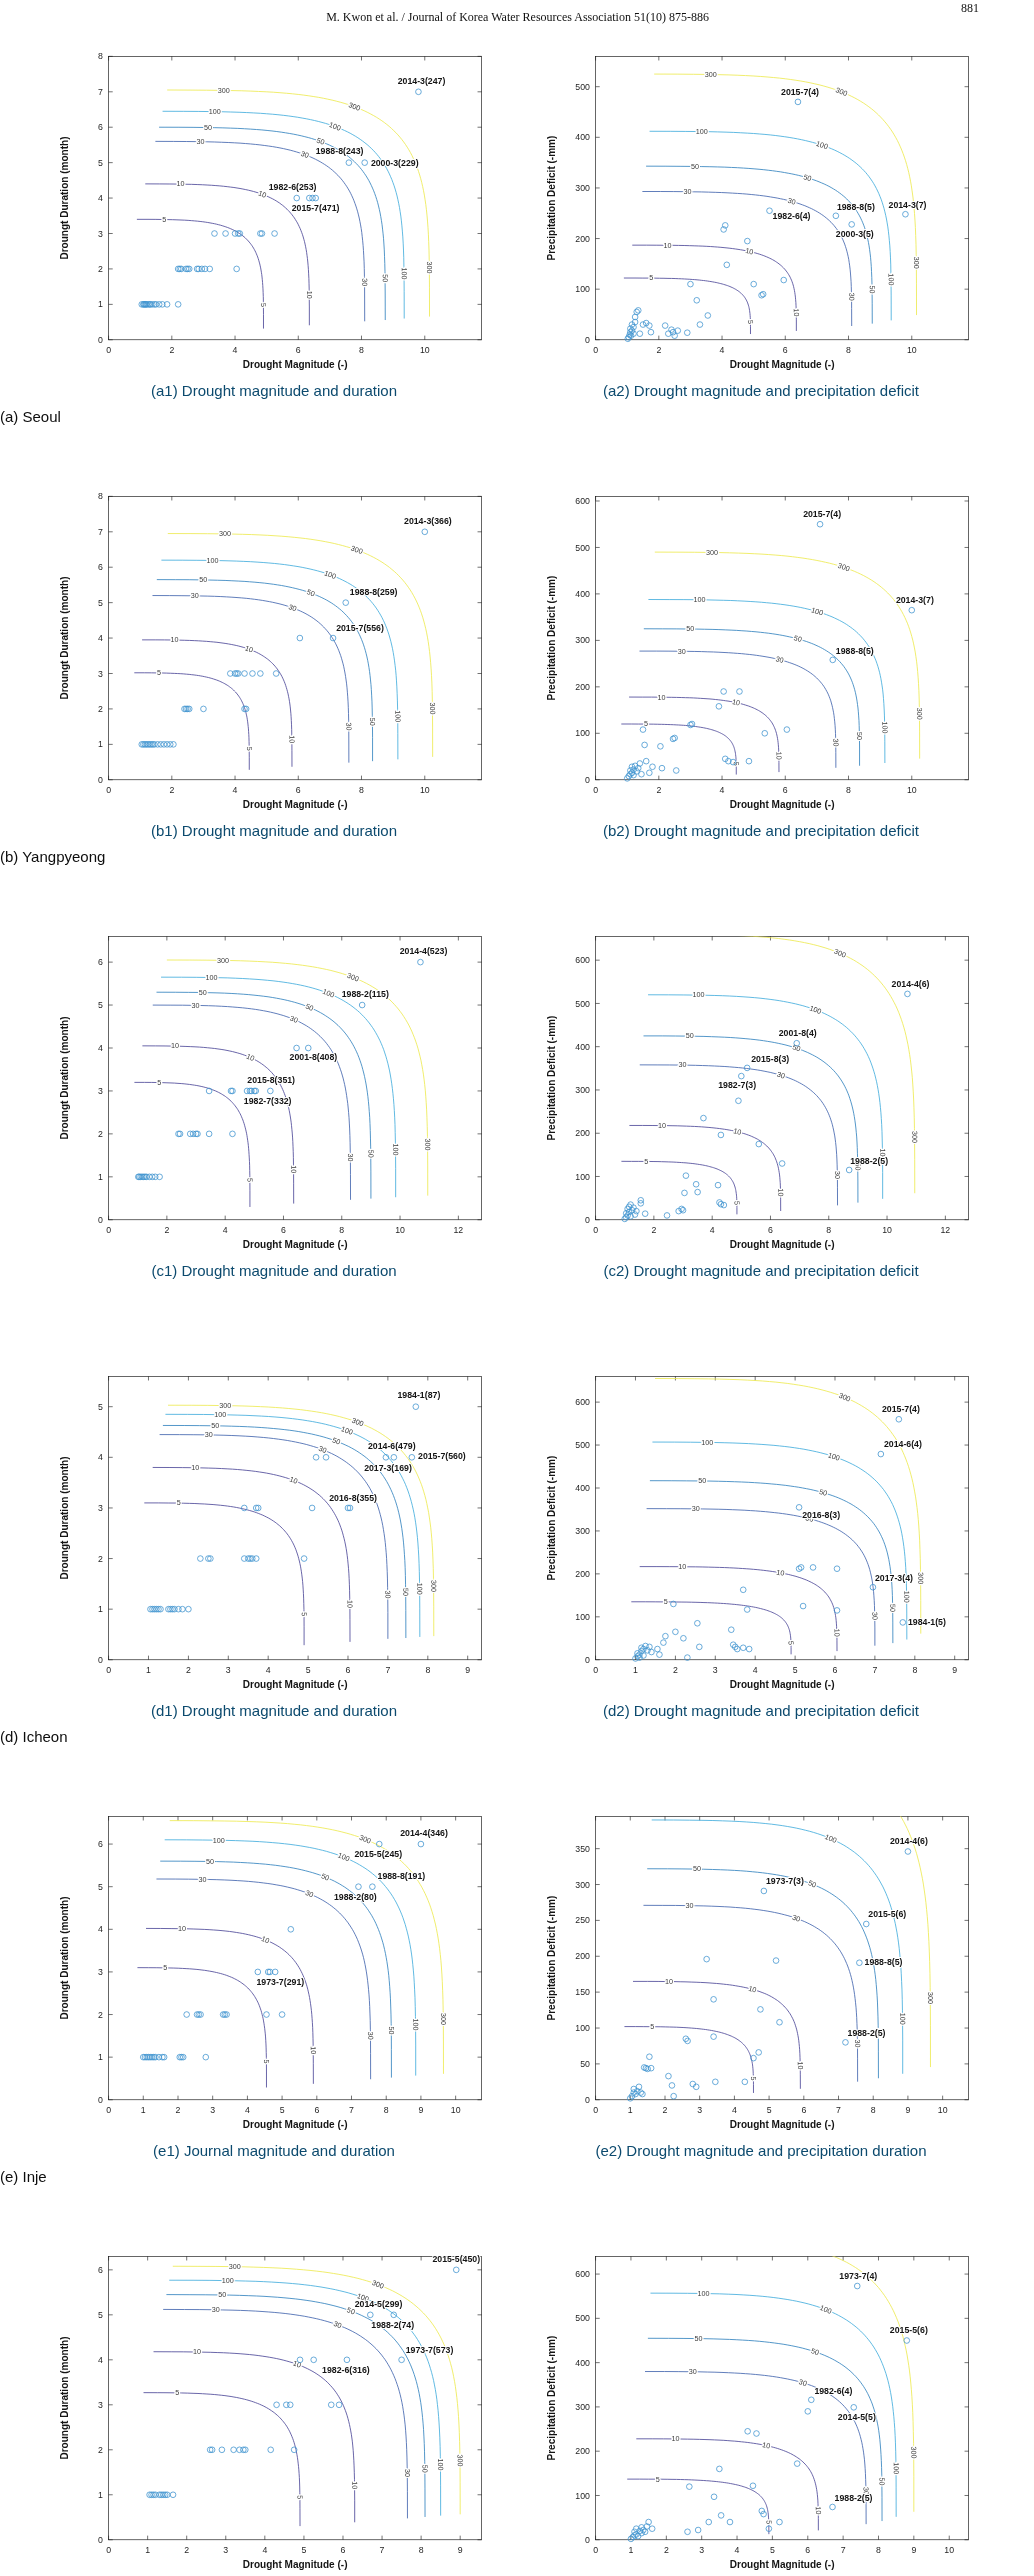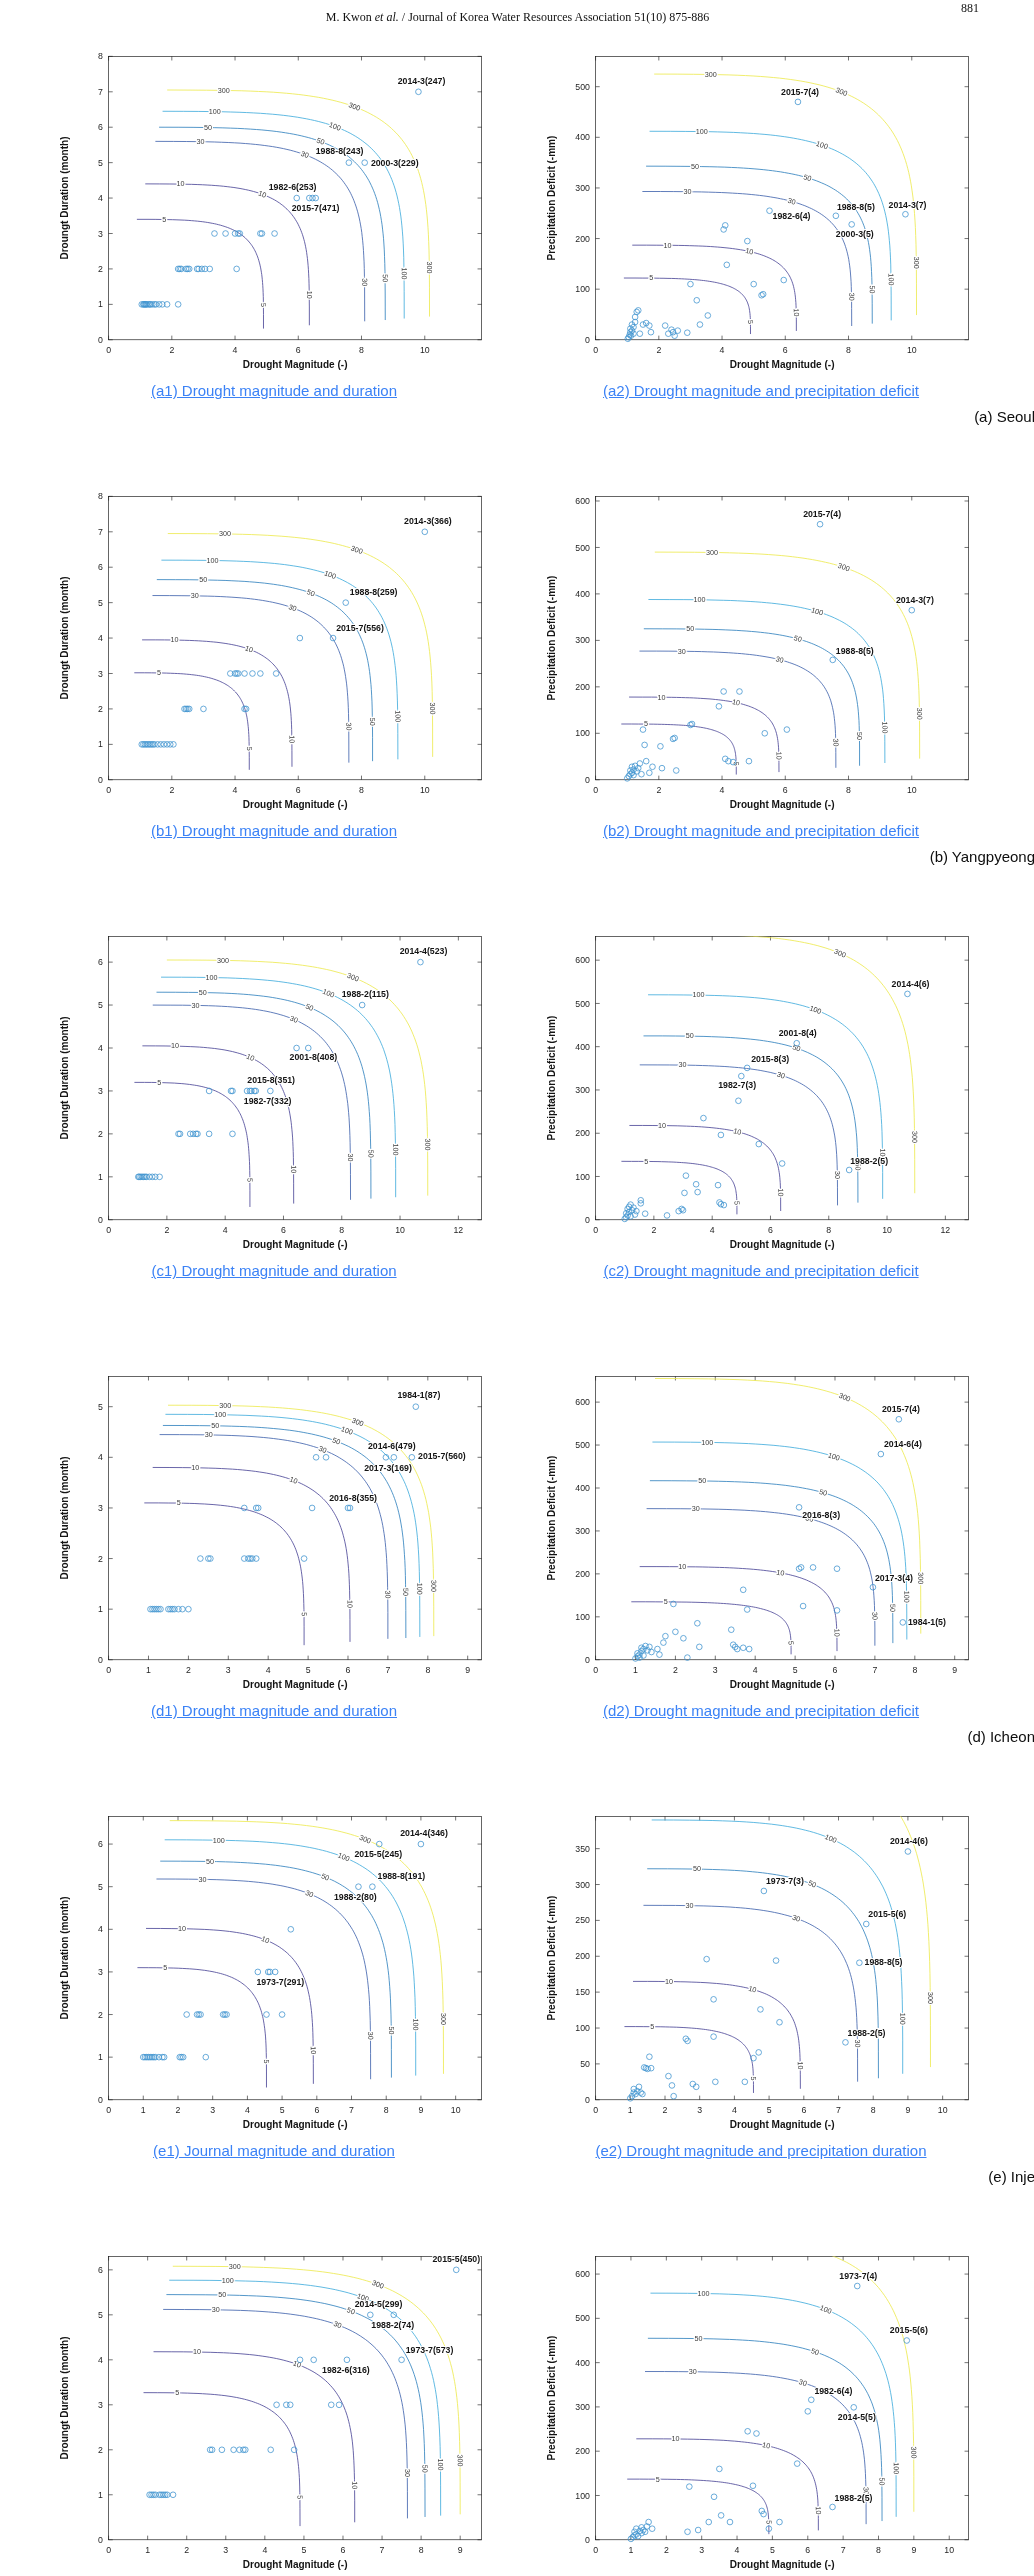--- a/index.html
+++ b/index.html
@@ -1,26 +1,26 @@
 <!DOCTYPE html>
 <html style="font-size:8.2px"><head>
 <meta charset="utf-8">
 <style>
   html,body{margin:0;padding:0;background:#fff;width:1035px;}
   body{height:4009px;overflow:hidden;font-family:"Liberation Sans",sans-serif;}
   .hdr{position:relative;height:37px;padding-top:10.3px;box-sizing:border-box;}
   .hdr-c{text-align:center;font:12px "Liberation Serif",serif;color:#111;}
-  .hdr-c .it{font-style:italic;}
+  .hdr-c .it{}
   .pageno{position:absolute;right:56px;top:1px;font:12px "Liberation Serif",serif;color:#111;}
   .sec{height:440px;box-sizing:border-box;padding-top:11.3px;}
   .row{display:flex;justify-content:center;gap:49px;}
   figure{margin:0;}
   .chart{width:438px;height:330px;display:block;}
-  .ccap{font:15px "Liberation Sans",sans-serif;color:#3b82f6;text-align:center;margin-top:4.1px;text-decoration:underline;}
-  .scap{font:15px "Liberation Sans",sans-serif;color:#0d0d0d;text-align:right;margin-top:8.2px;}
+  .ccap{font:15px "Liberation Sans",sans-serif;color:#0c4a6e;text-align:center;margin-top:4.1px;}
+  .scap{font:15px "Liberation Sans",sans-serif;color:#0d0d0d;text-align:left;margin-top:8.2px;}
   .cl{font:14px "Liberation Sans",sans-serif;fill:#3c3c3c;text-anchor:middle;paint-order:stroke;stroke:#fff;stroke-width:5px;stroke-linejoin:round;}
   .an{font:bold 17px "Liberation Sans",sans-serif;fill:#141414;paint-order:stroke;stroke:#fff;stroke-width:4px;stroke-linejoin:round;}
   .tk{font:17px "Liberation Sans",sans-serif;fill:#262626;}
   .ax{font:bold 19.5px "Liberation Sans",sans-serif;fill:#141414;}
 </style>
 </head>
 <body>
 
 <header class="hdr">
   <div class="hdr-c"><span>M. Kwon </span><span class="it">et al.</span><span> / Journal of Korea Water Resources Association 51(10) 875-886</span></div>

